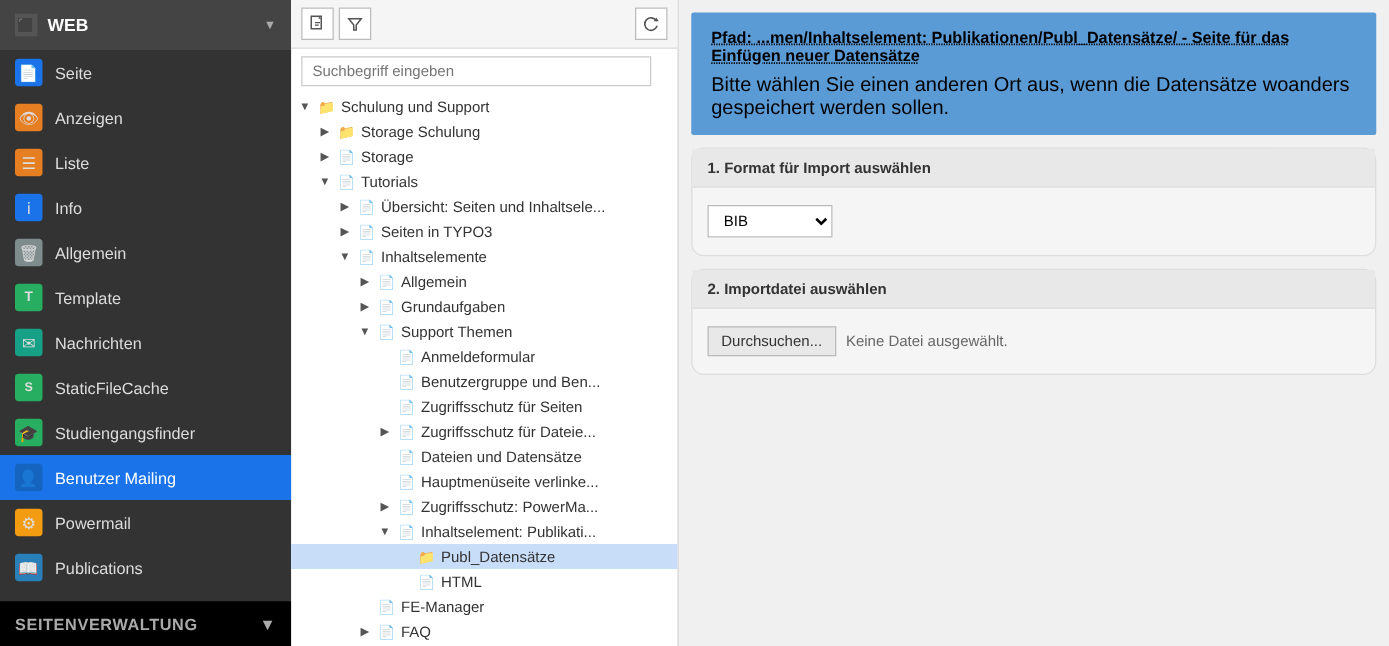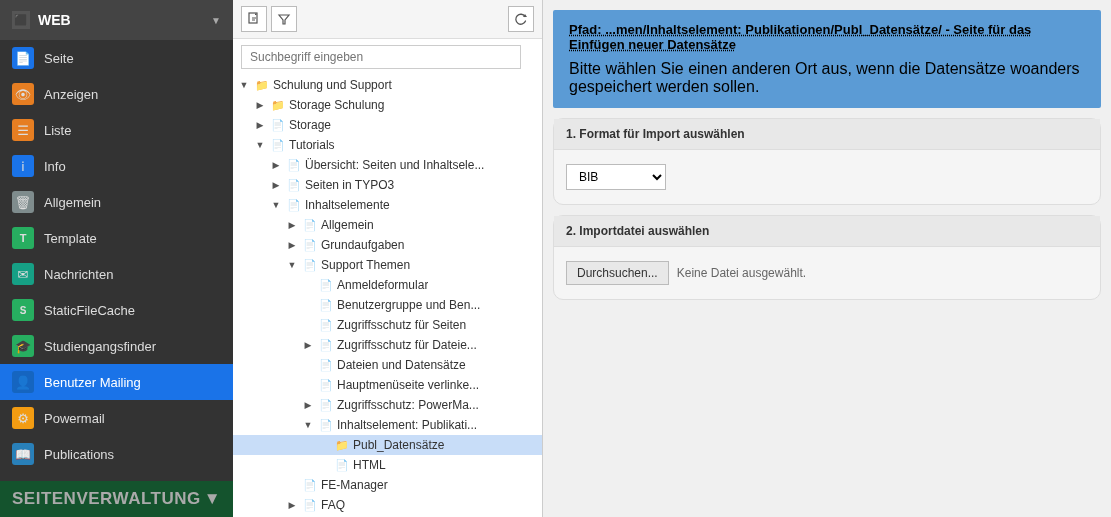--- a/index.html
+++ b/index.html
@@ -65,24 +65,24 @@
     .icon-box.gold { background: #f39c12; }
 
     .sidebar-section {
       display: flex;
       align-items: center;
       justify-content: space-between;
       padding: 0 12px;
       height: 36px;
       cursor: pointer;
       color: #aaa;
-      font-size: 17px;
+      font-size: 13px;
       font-weight: bold;
       letter-spacing: 0.5px;
-      background: #14532d;
+      background: #000000;
     }
 
     
     .tree-panel {
       width: 310px;
       background: #fff;
       height: 517px;
       flex-shrink: 0;
       display: flex;
       flex-direction: column;

